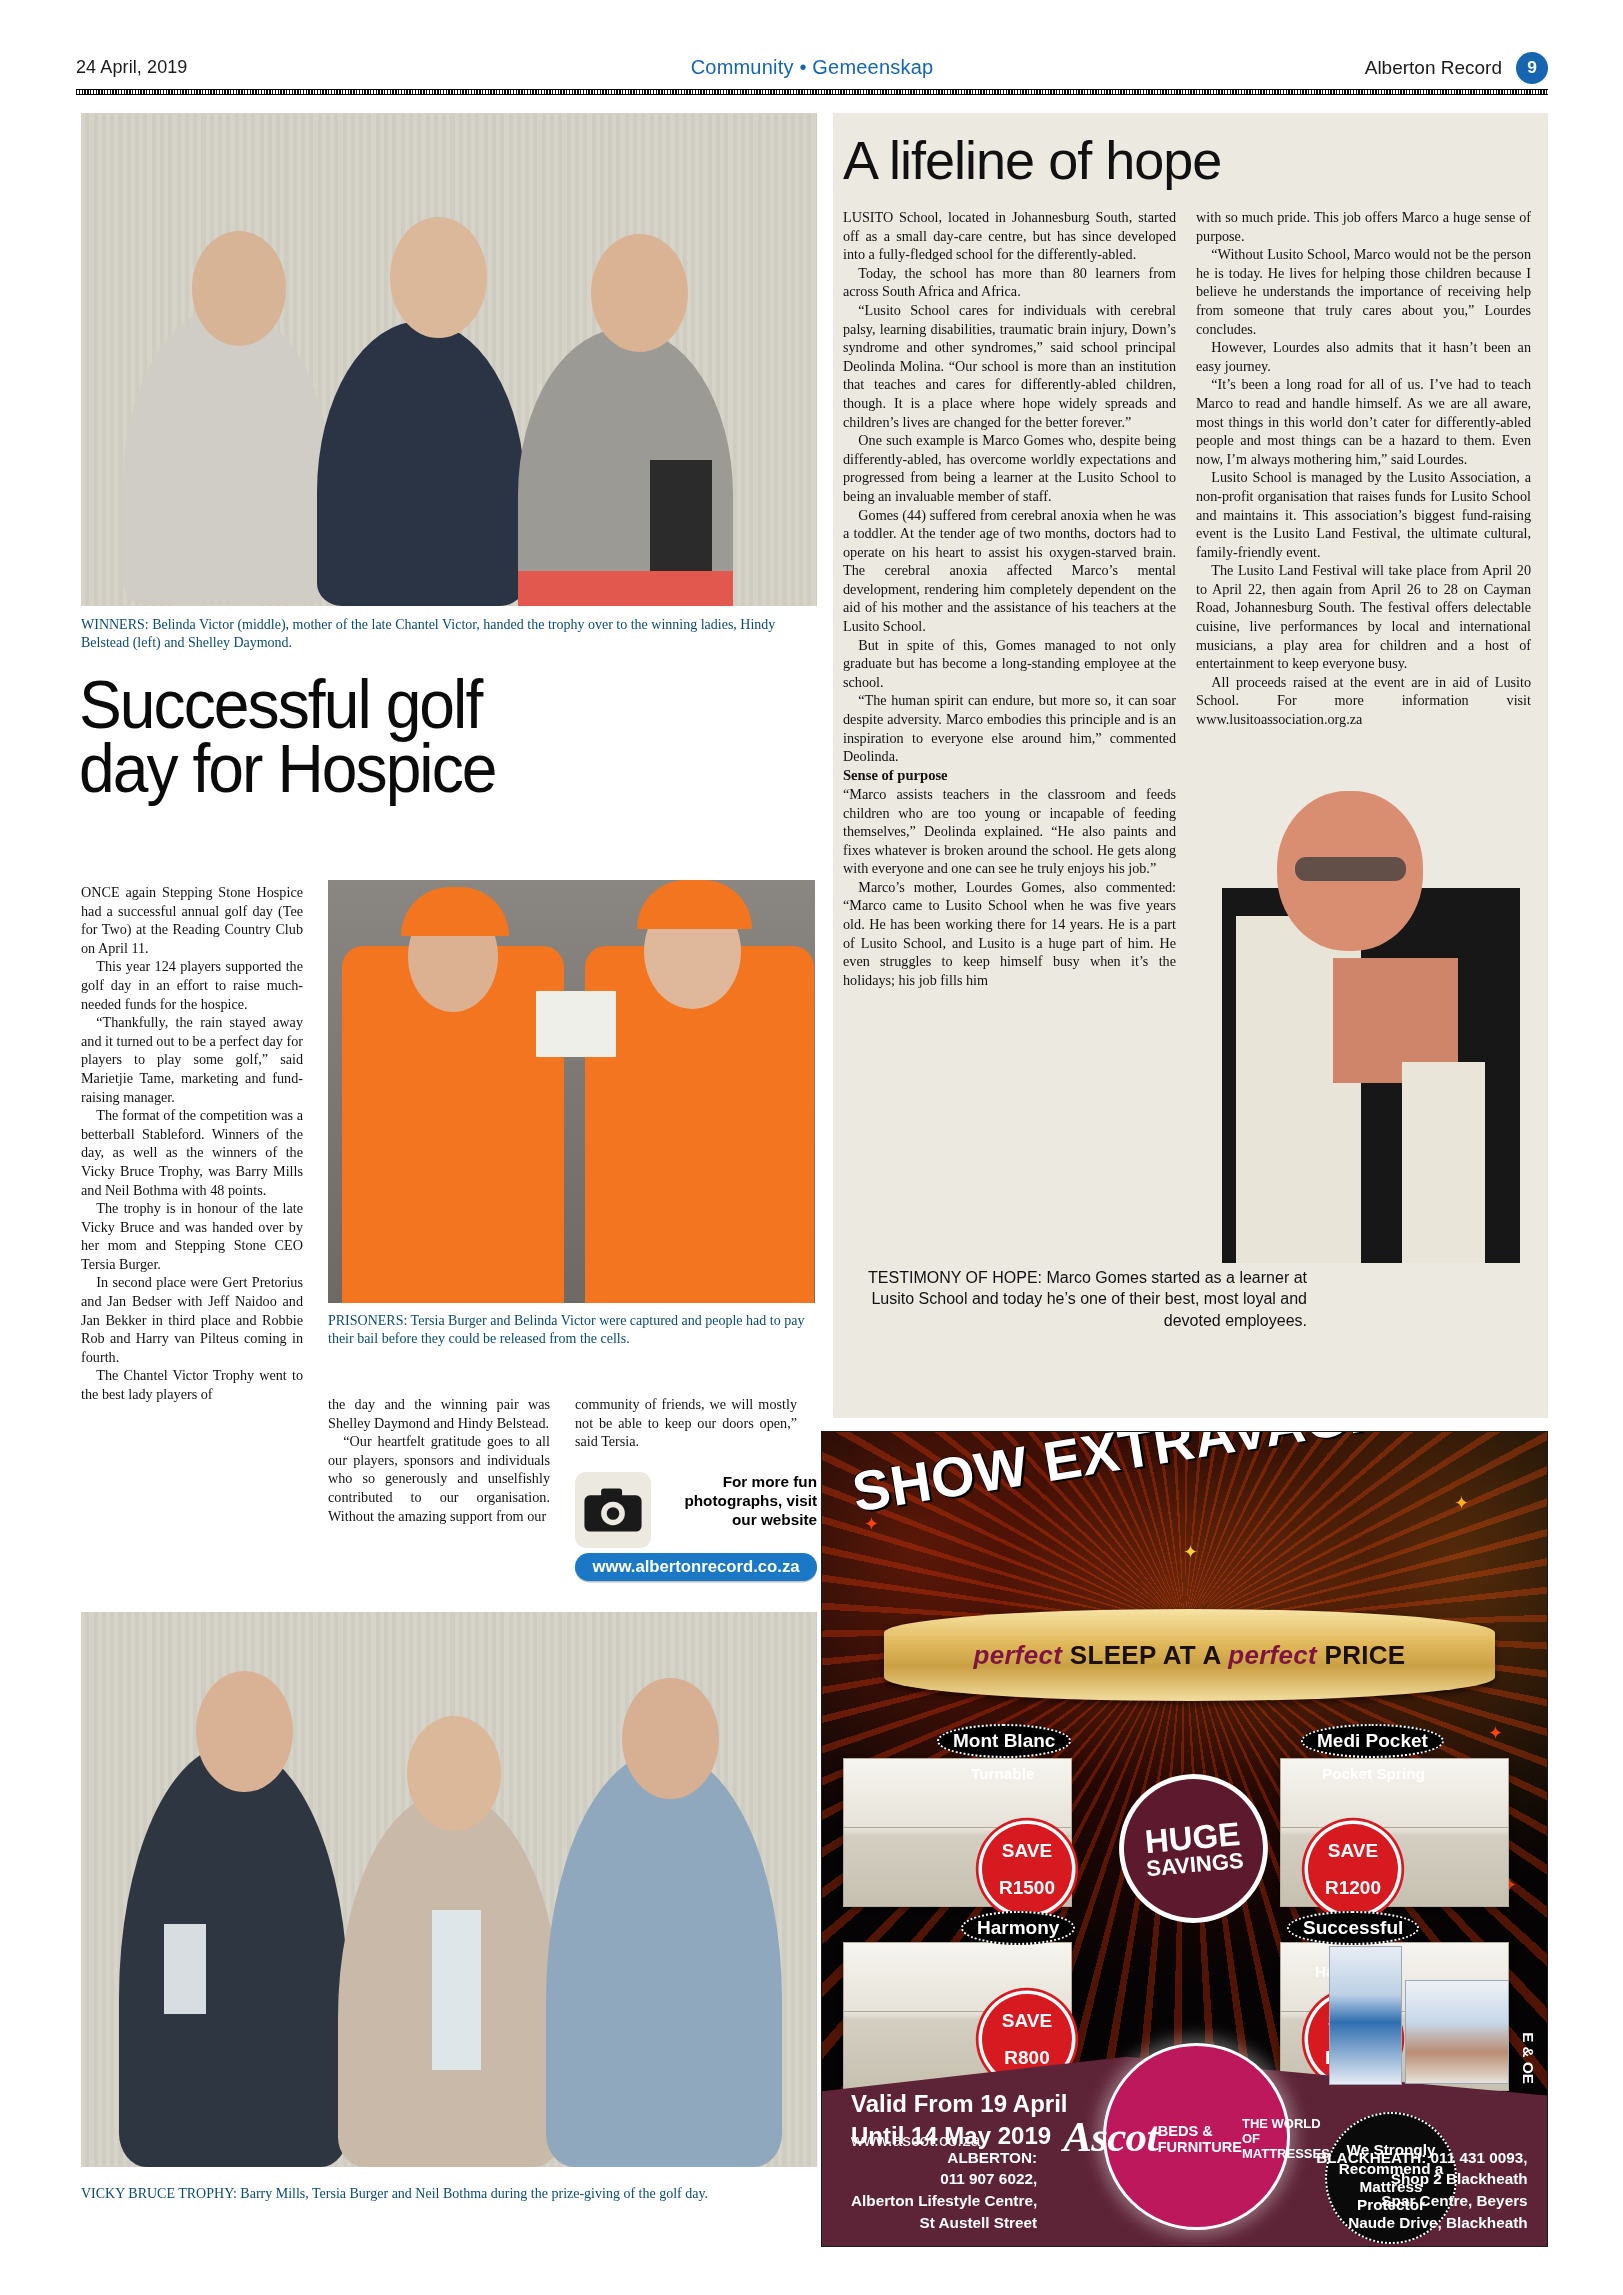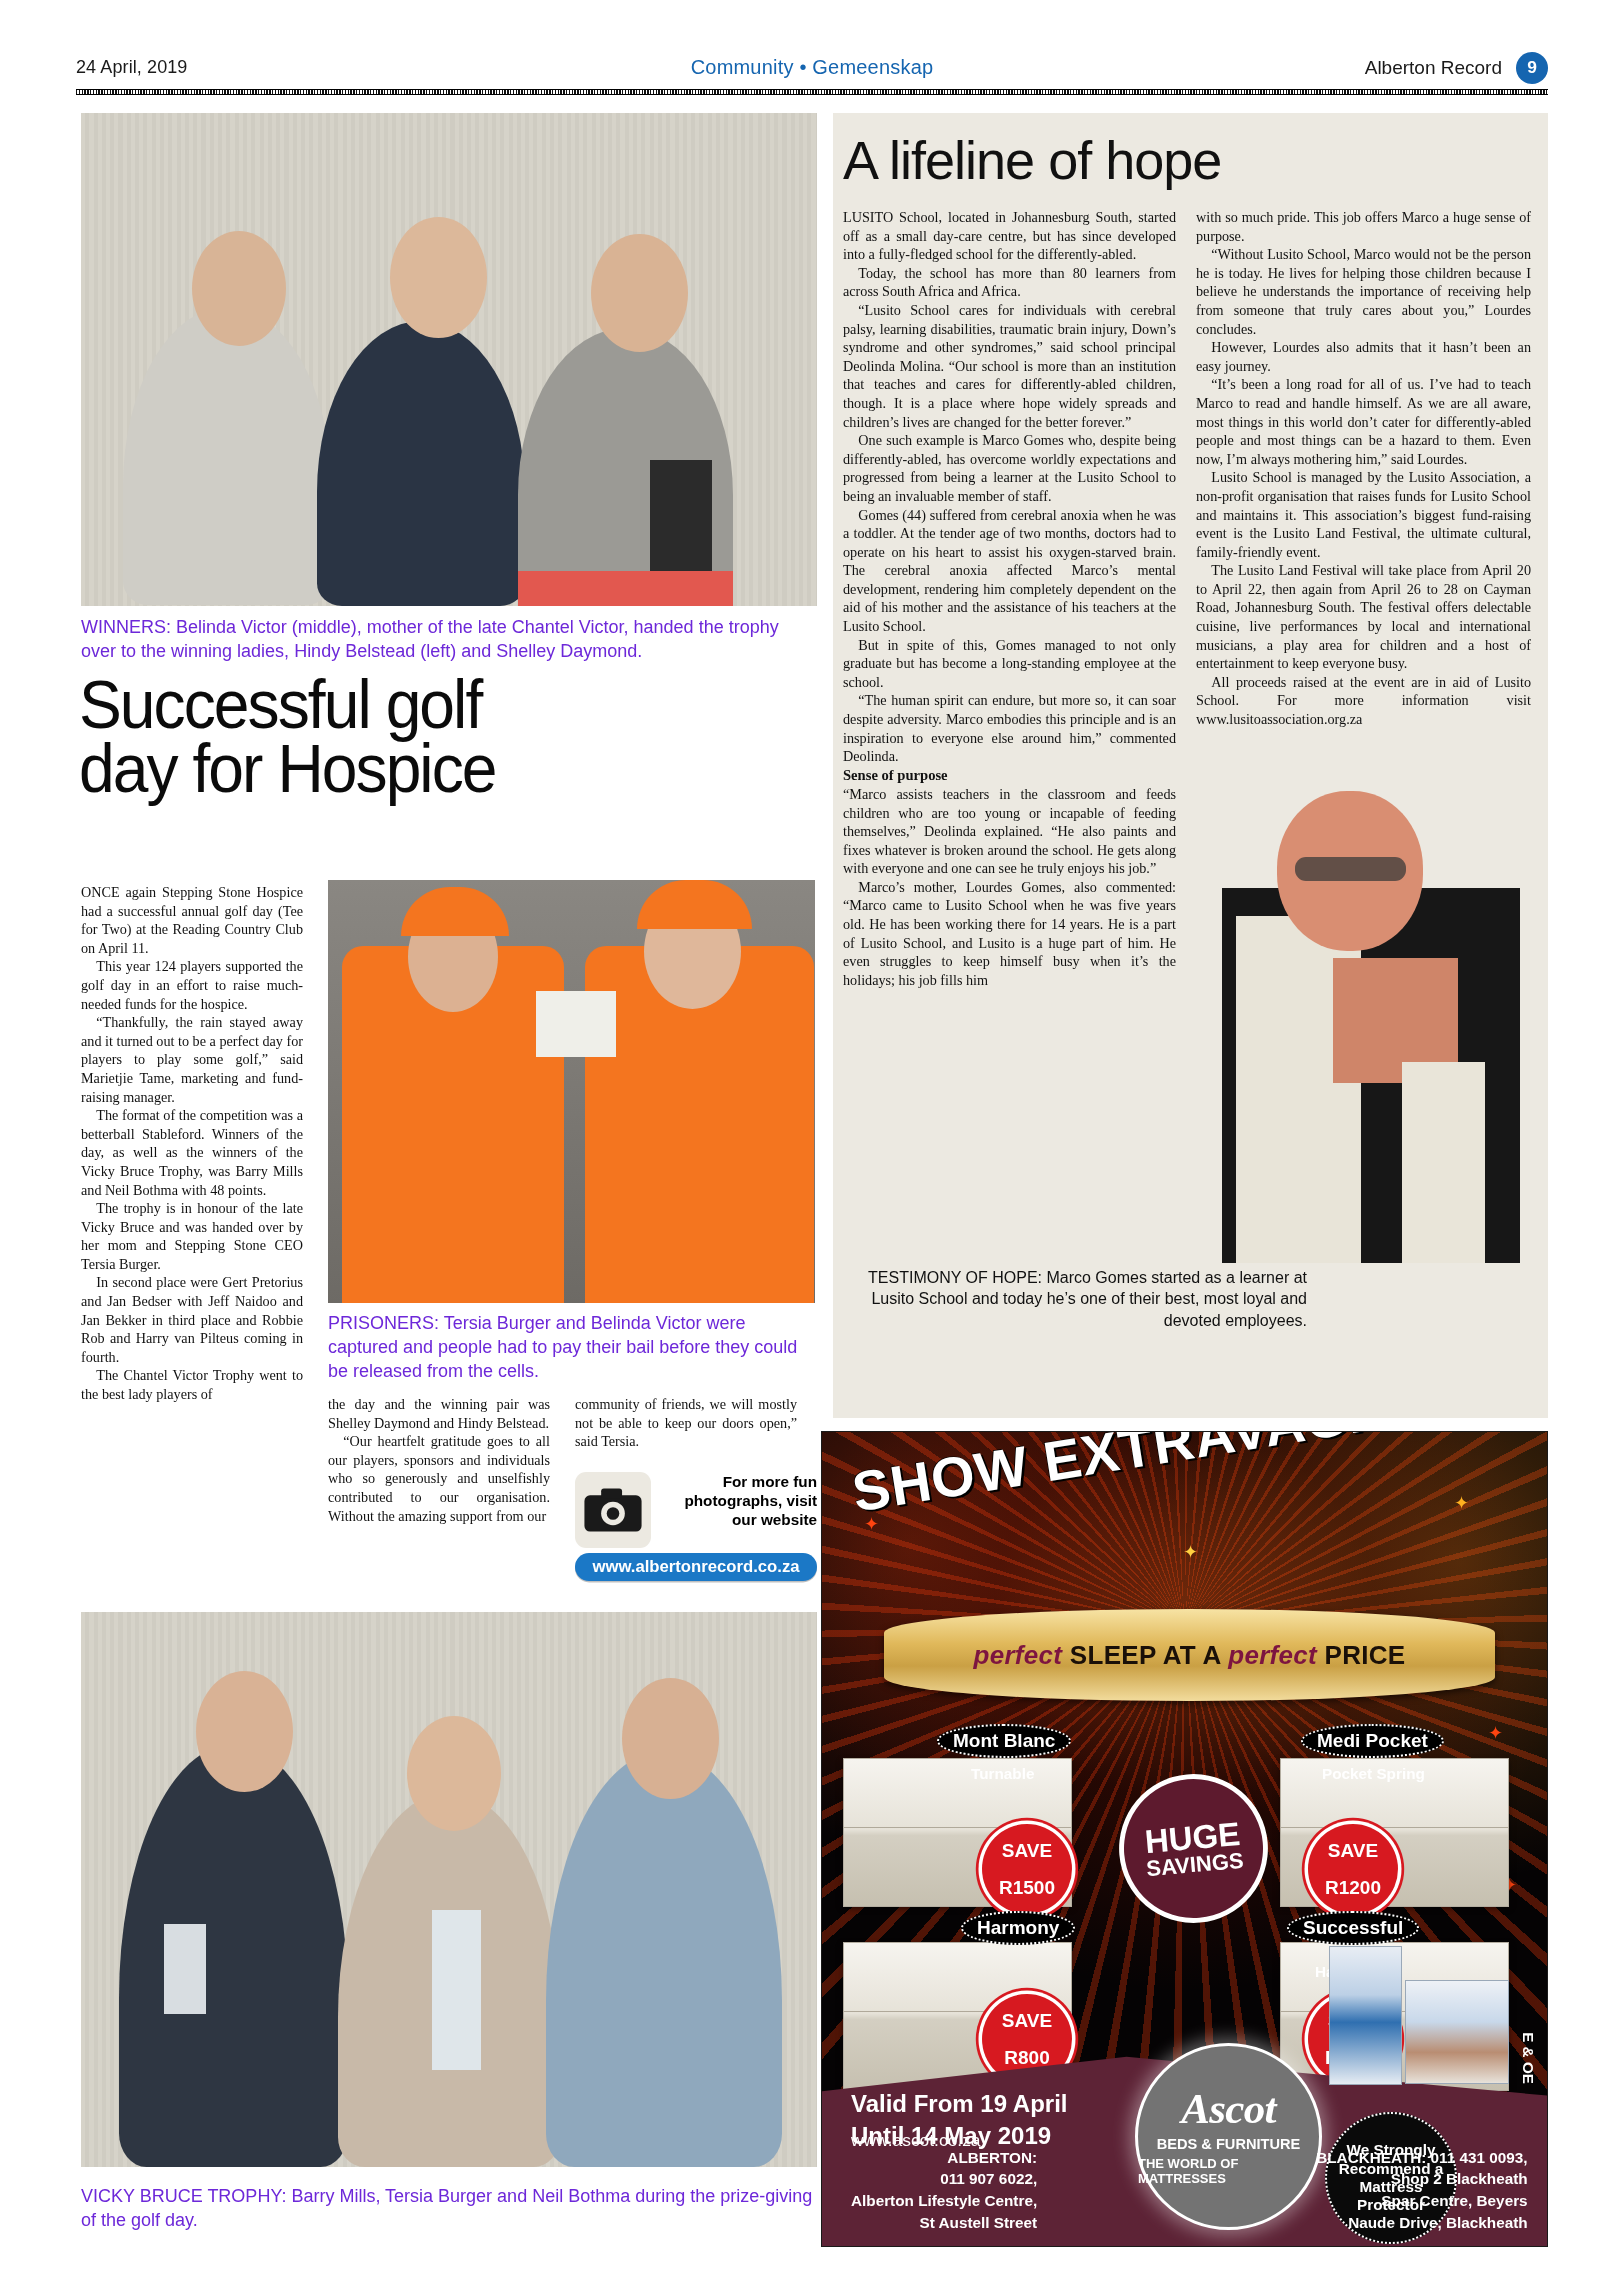--- a/index.html
+++ b/index.html
@@ -29,22 +29,22 @@
   }
   .masthead-rule {
     position:absolute; left:0; right:0; top:40px; height:6.2px;
     background:repeating-linear-gradient(to right,#111 0 1.4px,#fff 1.4px 2.8px);
     border-top:0.7px solid #000; border-bottom:0.7px solid #000;
   }
 
   
   .photo { background:#d9d6cf; position:relative; overflow:hidden; }
   .caption {
-    font-family:Liberation Sans, sans-serif; font-size:18px; line-height:1.32;
-    color:#6d28d9;
+    font-family:Liberation Serif, serif; font-size:14px; line-height:1.32;
+    color:#0c4a6e;
   }
   .bodycol {
     font-family:"Liberation Serif", serif; font-size:14.2px; line-height:1.31;
     text-align:justify; color:#111;
   }
   .bodycol p { text-indent:15.3px; margin:0; }
   .bodycol p.first { text-indent:0; }
   .bodycol h4 { font-size:14.6px; font-weight:bold; margin:0; text-indent:0; }
 
   
@@ -179,22 +179,22 @@
   #huge-savings .l1 { font-size:33px; line-height:1; }
   #huge-savings .l2 { font-size:22px; line-height:1; }
 
   #ad-valid {
     position:absolute; left:29px; top:656px;
     font-family:"Liberation Sans", sans-serif; font-weight:bold; font-size:24px;
     color:#fff; line-height:1.34;
   }
   #ascot-logo {
     position:absolute; left:281px; top:611px; width:187px; height:187px; border-radius:50%;
-    background:#737373; border:3.5px solid #fff; box-shadow:0 0 16.7px 5.6px rgba(255,255,255,.35);
-    color:#fff; display:flex; flex-direction:column; align-items:center; justify-content:center;margin-left:32px;
+    background:#be185d; border:3.5px solid #fff; box-shadow:0 0 16.7px 5.6px rgba(255,255,255,.35);
+    color:#fff; display:flex; flex-direction:row; align-items:center; justify-content:center;
   }
   #ascot-logo .name {
     font-family:"Liberation Serif", serif; font-style:italic; font-weight:bold; font-size:43px;
     line-height:1; letter-spacing:-0.7px;
   }
   #ascot-logo .sub1 { font-family:"Liberation Sans", sans-serif; font-weight:bold; font-size:14.6px; margin-top:5.6px; }
   #ascot-logo .sub2 { font-family:"Liberation Sans", sans-serif; font-weight:bold; font-size:13px; margin-top:4.2px; }
 
   #protector-badge {
     position:absolute; left:503px; top:680px; width:132px; height:132px; border-radius:50%;

